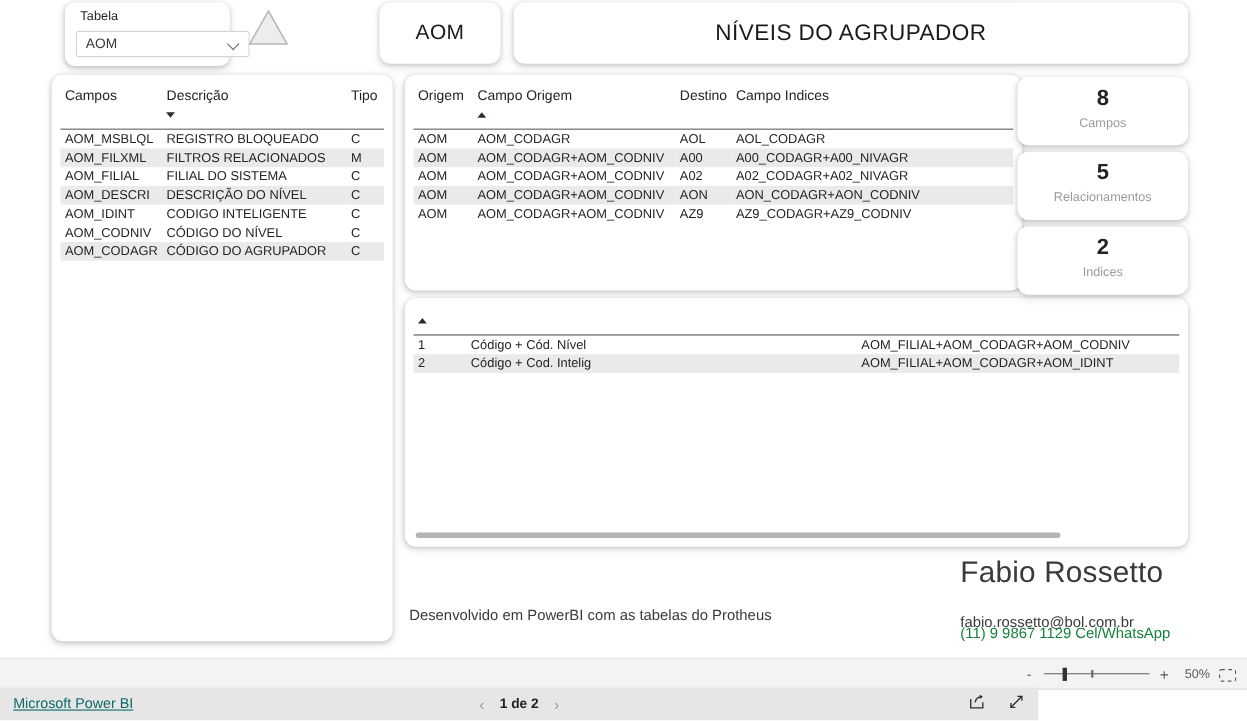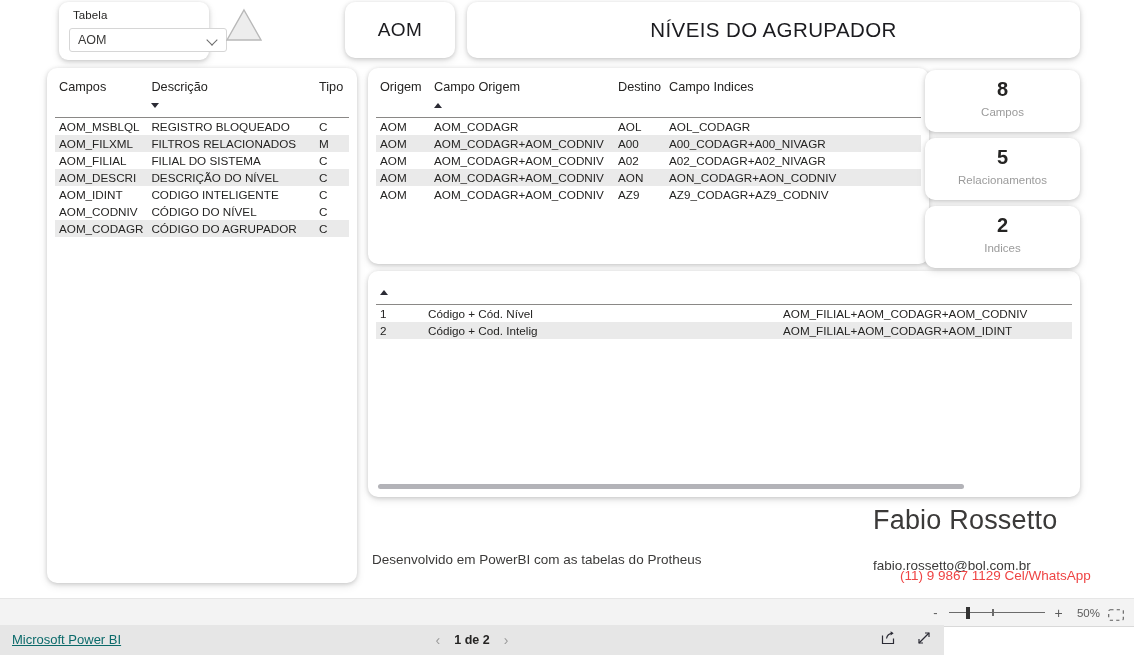--- a/index.html
+++ b/index.html
@@ -238,22 +238,21 @@
   #author-email {
     position: absolute;
     left: 873px; top: 558px;
     font-size: 13.5px;
     color: #3b3a39;
   }
   #author-phone {
     position: absolute;
     left: 873px; top: 568px;
     font-size: 13.5px;
-    color: #ef4444;
-    margin-left: 27px;
+    color: #15803d;
   }
 
   
   #zoom-bar {
     position: absolute;
     left: 0; top: 598px;
     width: 1134px; height: 27px;
     background: #f3f3f3;
     border-top: 1px solid #e6e6e6;
     border-bottom: 1px solid #d9d9d9;

